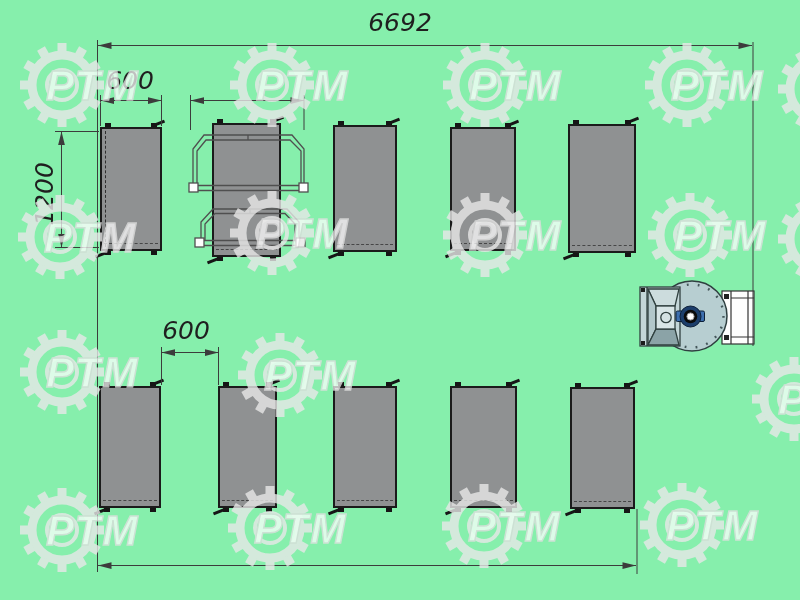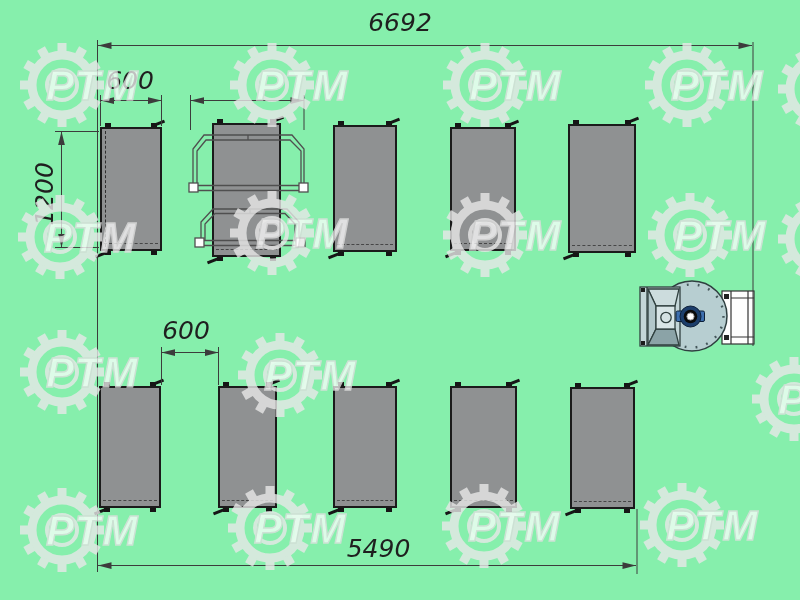--- a/index.html
+++ b/index.html
@@ -63,21 +63,20 @@
 
       <path d="M637,509 V574"></path>
       <path d="M98,565.5 H636" marker-start="url(#arr)" marker-end="url(#arr)"></path>
     </g>
   </svg>
 
   <span class="dim-label" style="left:352px;top:10px;width:96px;">6692</span>
   <span class="dim-label" style="left:99px;top:68px;width:62px;">600</span>
   <span class="dim-label vert" style="left:2px;top:181px;width:85px;">1200</span>
   <span class="dim-label" style="left:156px;top:318px;width:60px;">600</span>
-  <span class="dim-label" style="left:336px;top:536px;width:85px;">5490</span>
 
   <div id="units">
       <div class="unit" style="left: 100px; top: 127px; width: 62px; height: 124px;">
         <div class="clip tl"></div>
         <div class="clip tr"></div>
         <div class="clip bl"></div>
         <div class="clip br"></div>
         <div class="hook tr"></div>
         <div class="hook bl"></div>
         <div class="edge-line"></div>

